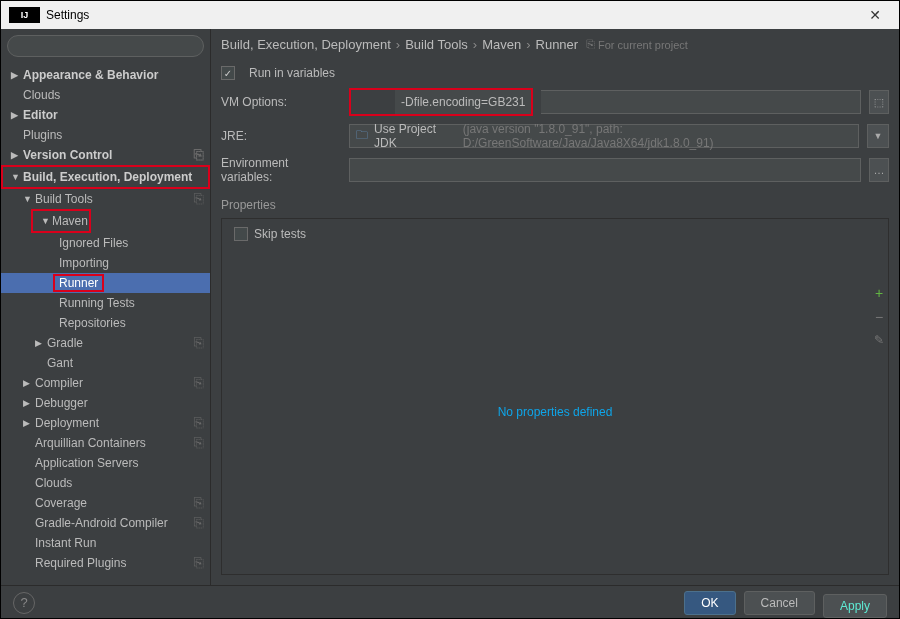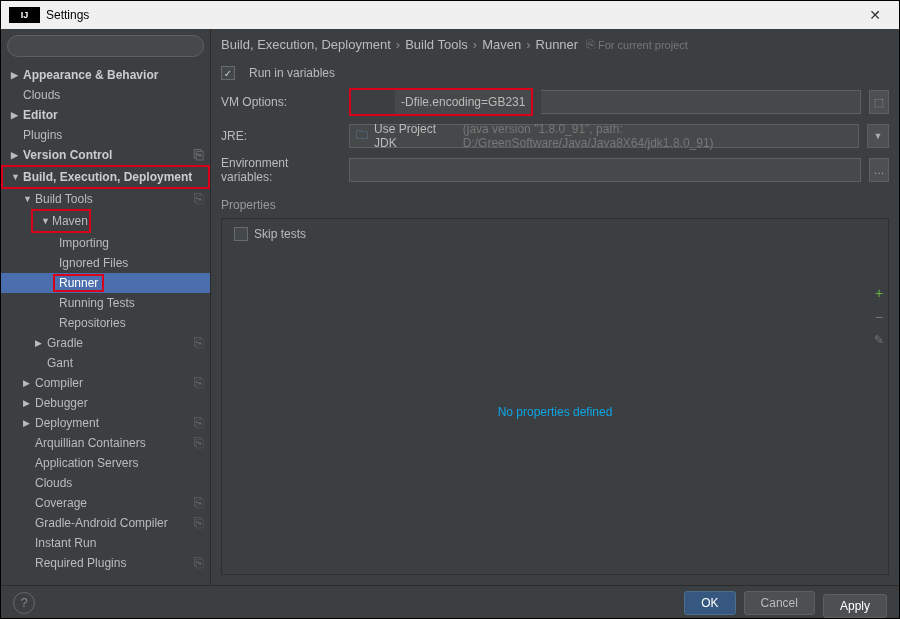--- a/index.html
+++ b/index.html
@@ -48,21 +48,21 @@
 .no-props { flex: 1; display: flex; align-items: center; justify-content: center; color: #0ea5e9; font-size: 12px; }
 .prop-tools { position: absolute; right: 4px; top: 36px; display: flex; flex-direction: column; gap: 8px; align-items: center; }
 .prop-tools .t-add { color: #62b543; font-size: 14px; cursor: pointer; }
 .prop-tools .t-sub { color: #777; font-size: 14px; }
 .prop-tools .t-edit { color: #777; font-size: 12px; }
 .footer { height: 34px; border-top: 1px solid #2b2b2b; display: flex; align-items: center; padding: 0 12px; gap: 8px; }
 .footer .help { width: 22px; height: 22px; border-radius: 50%; border: 1px solid #666; color: #888; display: flex; align-items: center; justify-content: center; font-size: 13px; cursor: pointer; }
 .footer .spacer { flex: 1; }
 .btn { height: 24px; padding: 0 16px; background: #4c5052; border: 1px solid #5e6060; color: #bbb; font-size: 12px; border-radius: 3px; cursor: pointer; }
 .btn.primary { background: #365880; border-color: #4c708c; color: #fff; }
-.btn.disabled { color: #ffffff; margin-top: 7px; }
+.btn.disabled { color: #5eead4; margin-top: 7px; }
 
 .tree::-webkit-scrollbar { width: 10px; }
 .tree::-webkit-scrollbar-track { background: #3c3f41; }
 .tree::-webkit-scrollbar-thumb { background: #555; border-radius: 5px; }
 </style>
 </head>
 <body>
 
 <div class="titlebar">
   <div class="icon">IJ</div>
@@ -113,24 +113,24 @@
         </div>
 
       <div style="margin-left:30px; width:60px;" class="red-box">
         <div class="tree-item" style="padding-left:8px;">
             <span class="arrow">▼</span>
             <span>Maven</span>
           </div>
       </div>
 
       <div class="tree-item lvl3">
+          <span>Ignored Files</span>
+        </div>
+      <div class="tree-item lvl3">
           <span>Importing</span>
-        </div>
-      <div class="tree-item lvl3">
-          <span>Ignored Files</span>
         </div>
 
       <div class="tree-item lvl3 selected" style="position:relative;">
         <span class="red-box" style="display:inline-block; padding:0 4px; margin-left:-6px;">
           <span>Runner</span>
         </span>
       </div>
 
       <div class="tree-item lvl3">
           <span>Running Tests</span>

